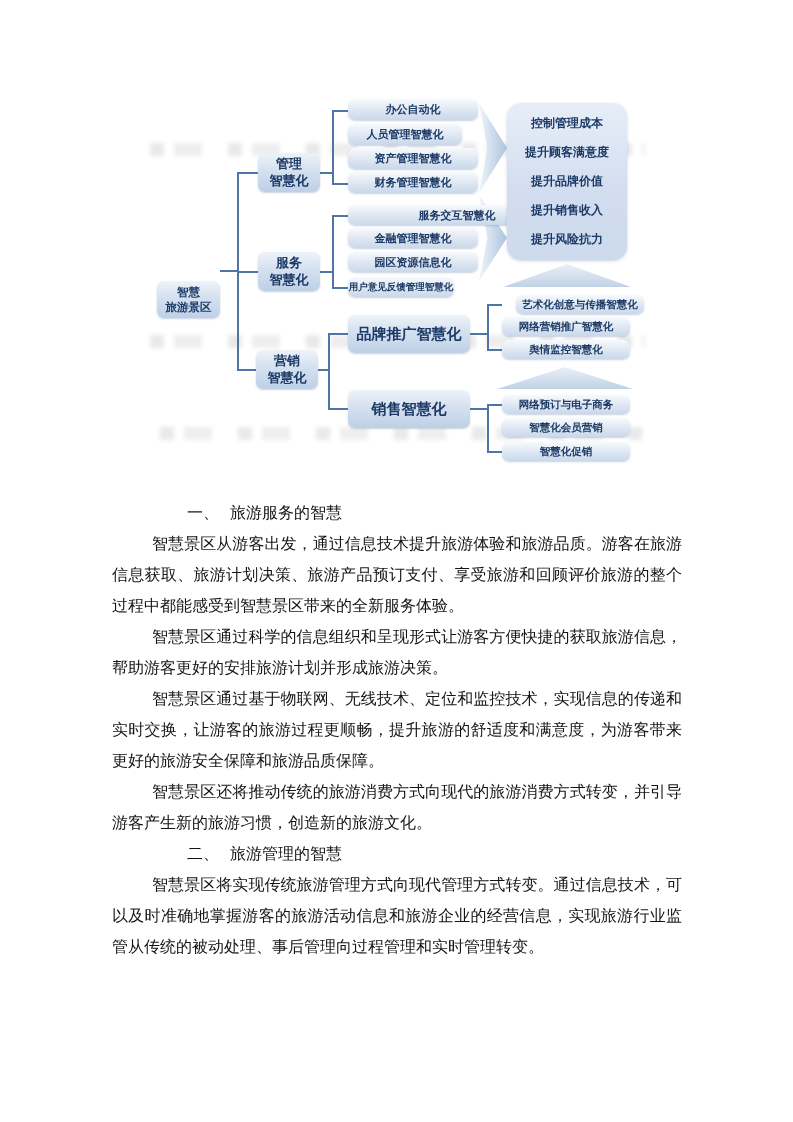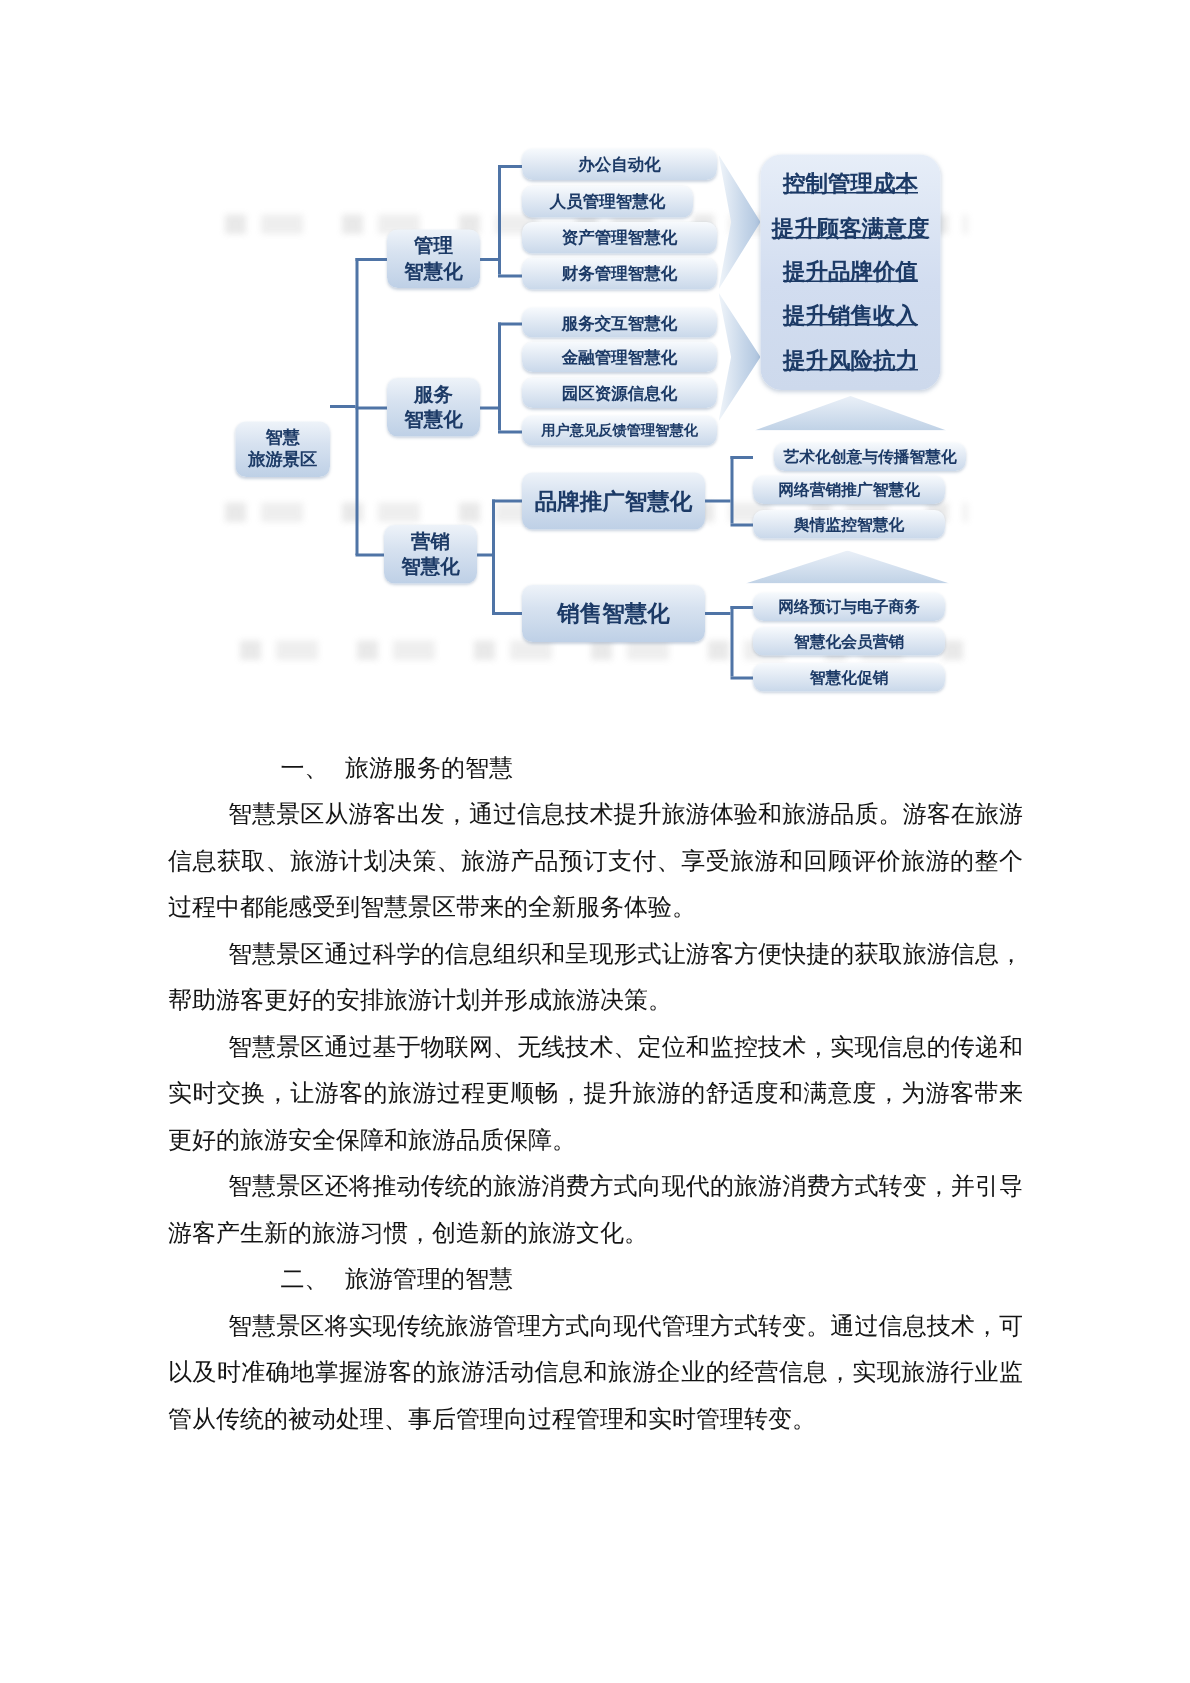--- a/index.html
+++ b/index.html
@@ -31,24 +31,23 @@
     position:absolute;z-index:3;display:flex;align-items:center;justify-content:center;
     text-align:center;color:var(--navy);font-weight:bold;border-radius:7px;
     background:linear-gradient(180deg,var(--leaf-top) 0%,#e2eaf4 45%,var(--leaf-bot) 100%);
     box-shadow:0 1px 2px rgba(100,125,160,.35);
   }
   .node.deep{background:linear-gradient(180deg,var(--node-top) 0%,#d7e2f0 40%,var(--node-bot) 100%);}
   .node .ln{display:block;line-height:1.25;}
   .two{flex-direction:column;}
   .benefit{
     position:absolute;z-index:3;display:flex;flex-direction:column;justify-content:space-evenly;
-    align-items:center;border-radius:14px;color:var(--navy);font-weight:bold;font-size:15px;
+    align-items:center;border-radius:14px;color:var(--navy);font-weight:bold;font-size:12px;
     background:linear-gradient(180deg,#e7eef8 0%,#d2ddf0 55%,#cdd9ec 100%);
     box-shadow:0 1px 3px rgba(100,125,160,.35);
-    text-decoration:underline;
   }
   .chev{
     position:absolute;z-index:2;
     clip-path:polygon(0 0,100% 50%,0 100%,30% 50%);
     background:linear-gradient(90deg,#f0f5fa 0%,#c6d6e9 60%,#aec4de 100%);
   }
   .tri{
     position:absolute;z-index:2;
     clip-path:polygon(50% 0,100% 100%,0 100%);
     background:linear-gradient(180deg,#eaf0f8 0%,#c0d2e6 100%);
@@ -126,24 +125,24 @@
     <div class="node deep two" style="left:256px;top:350px;width:62px;height:39px;font-size:13px;">
       <span class="ln">营销</span>
       <span class="ln">智慧化</span>
     </div>
 
     <div class="node" style="left:348px;top:99px;width:130px;height:21px;font-size:11px;">办公自动化</div>
     <div class="node" style="left:348px;top:124px;width:114px;height:21px;font-size:11px;">人员管理智慧化</div>
     <div class="node" style="left:348px;top:148px;width:130px;height:21px;font-size:11px;">资产管理智慧化</div>
     <div class="node" style="left:348px;top:172px;width:130px;height:21px;font-size:11px;">财务管理智慧化</div>
 
-    <div class="node" style="left:348px;top:205px;width:130px;height:20px;font-size:11px;">服务交互智慧化</div>
+    <div class="node" style="left:348px;top:205px;width:130px;height:20px;font-size:11px;padding-left:44px;">服务交互智慧化</div>
     <div class="node" style="left:348px;top:228px;width:130px;height:20px;font-size:11px;">金融管理智慧化</div>
     <div class="node" style="left:348px;top:252px;width:130px;height:20px;font-size:11px;">园区资源信息化</div>
-    <div class="node" style="left:348px;top:277px;width:130px;height:20px;font-size:9.5px;">用户意见反馈管理智慧化</div>
+    <div class="node" style="left:348px;top:277px;width:106px;height:20px;font-size:9.5px;">用户意见反馈管理智慧化</div>
 
     <div class="node deep" style="left:348px;top:315px;width:122px;height:38px;font-size:15px;">品牌推广智慧化</div>
     <div class="node deep" style="left:348px;top:390px;width:122px;height:38px;font-size:15px;">销售智慧化</div>
 
     <div class="node" style="left:516px;top:295px;width:128px;height:19px;font-size:10.5px;">艺术化创意与传播智慧化</div>
     <div class="node" style="left:502px;top:317px;width:128px;height:19px;font-size:10.5px;">网络营销推广智慧化</div>
     <div class="node" style="left:502px;top:340px;width:128px;height:19px;font-size:10.5px;">舆情监控智慧化</div>
 
     <div class="node" style="left:502px;top:395px;width:128px;height:19px;font-size:10.5px;">网络预订与电子商务</div>
     <div class="node" style="left:502px;top:418px;width:128px;height:19px;font-size:10.5px;">智慧化会员营销</div>

